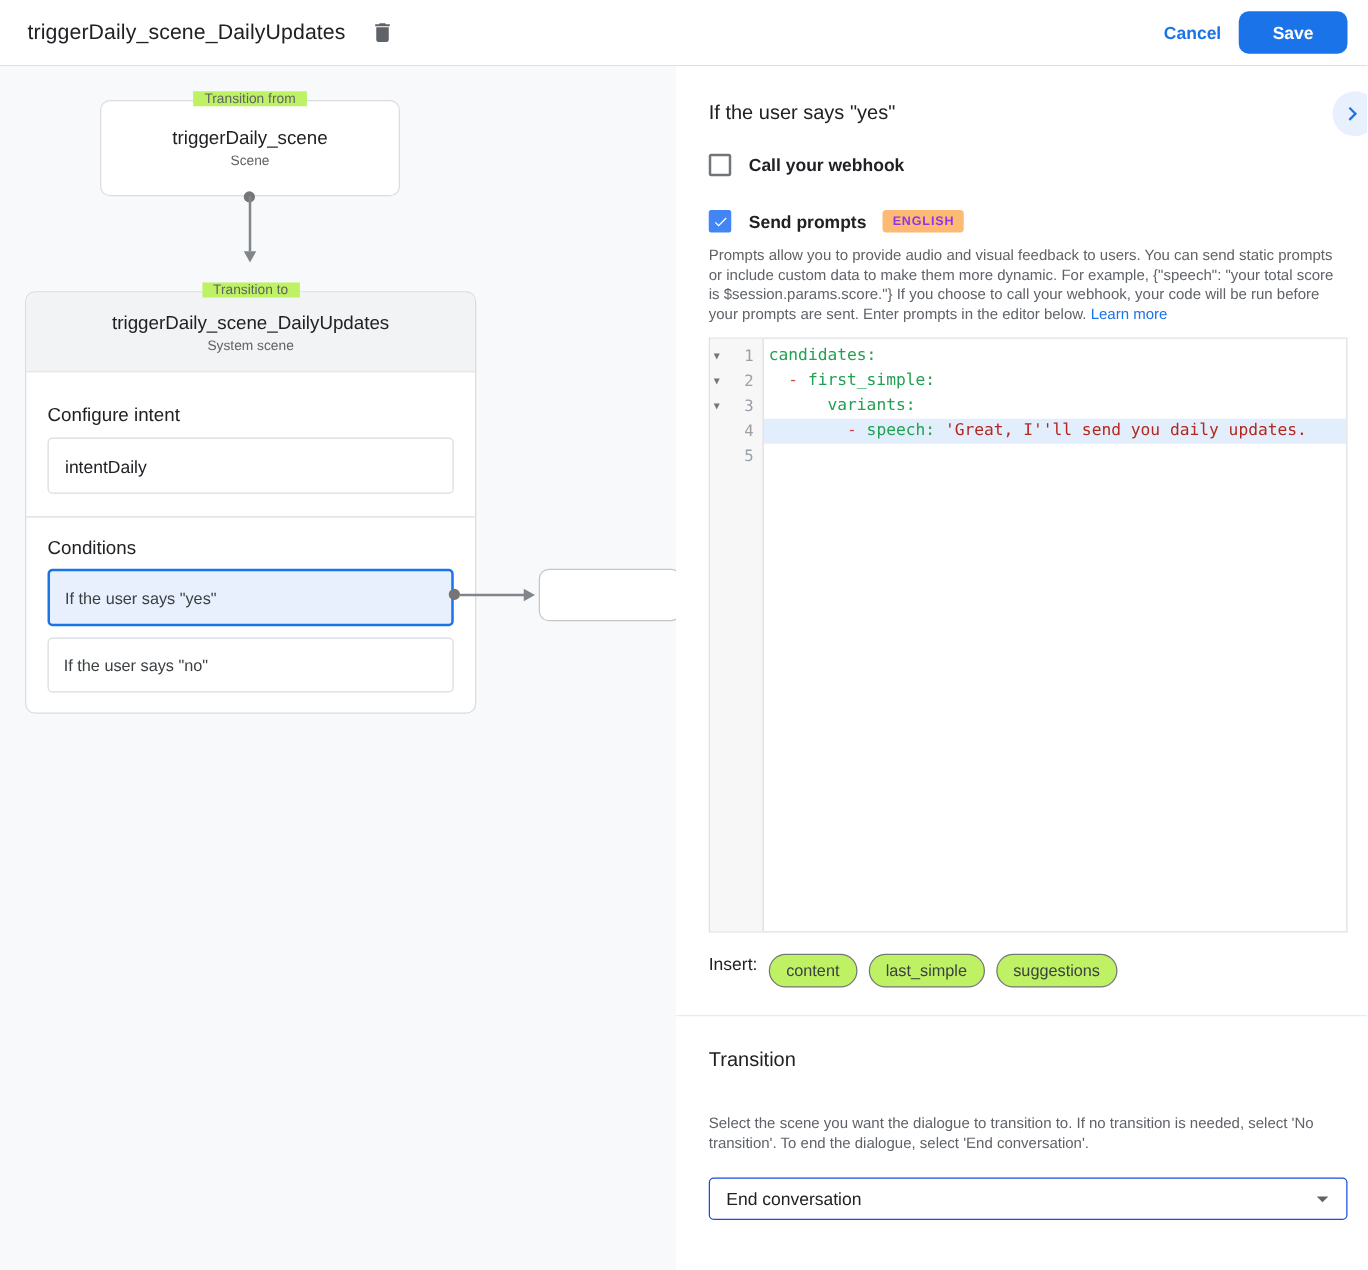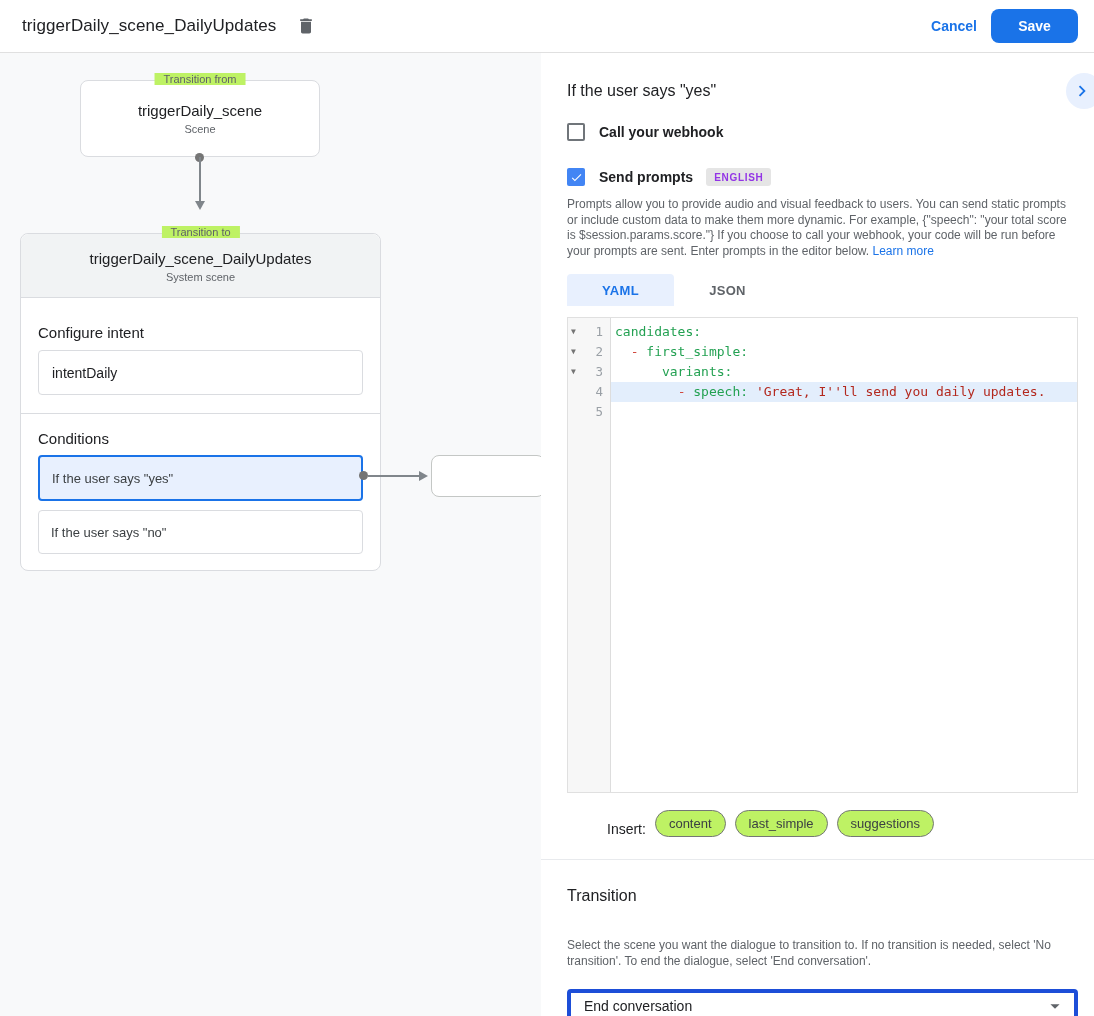--- a/index.html
+++ b/index.html
@@ -57,21 +57,21 @@
   .collapse-btn { position:absolute; top:20px; right:-8px; width:36px; height:36px; border-radius:50%;
     background:#e8f0fe; border:none; cursor:pointer; display:flex; align-items:center; padding-left:5px; }
   .panel-title { margin-top:29px; font-size:16px; font-weight:400; line-height:18px; }
   .check-row { display:flex; align-items:center; }
   .row-webhook { margin-top:23px; }
   .row-prompts { margin-top:27px; }
   .checkbox { width:18px; height:18px; border:2px solid #70757a; border-radius:2px;
     background:#fff; flex:none; cursor:pointer; }
   .checkbox.checked { border:none; background:#4285f4; display:flex; align-items:center; justify-content:center; }
   .check-label { margin-left:14px; font-size:14px; font-weight:700; color:#202124; }
-  .badge { margin-left:13px; background:#e5e5e5; color:#9334e6; font-size:10px; font-weight:700;
+  .badge { margin-left:13px; background:#fdba74; color:#9334e6; font-size:10px; font-weight:700;
     letter-spacing:.7px; padding:4px 8px 3px; border-radius:3px; }
   .desc { margin-top:11px; font-size:12px; line-height:15.5px; color:#5f6368; width:511px; }
   .link { color:#1a73e8; text-decoration:none; cursor:pointer; }
   .tabs { margin-top:15px; display:flex; height:32px; }
   .tab { width:107px; display:flex; align-items:center; justify-content:center; font-size:13px;
     font-weight:700; letter-spacing:.3px; color:#5f6368; cursor:pointer; }
   .tab.active { background:#e8f0fe; color:#1a73e8; border-radius:4px 4px 0 0; }
 
   .editor { margin-top:11px; height:476px; border:1px solid #e0e0e0; display:flex;
     font-family:"DejaVu Sans Mono","Liberation Mono",monospace; font-size:13px; line-height:20px; }
@@ -80,27 +80,27 @@
   .fold { width:13px; padding-left:3px; color:#757575; font-size:8px; }
   .lnum { flex:1; text-align:right; padding-right:7px; color:#9aa0a6; font-size:12.5px; }
   .code { flex:1; padding-top:4px; overflow:hidden; cursor:text; }
   .code-line { height:20px; padding-left:4px; white-space:pre; }
   .code-line.hl { background:#e3eefc; }
   .tok-key { color:#23a152; }
   .tok-dash { color:#d1493f; }
   .tok-string { color:#b3281e; }
   .tok-plain { color:#202124; }
 
-  .insert-row { margin-top:17px; display:flex; align-items:flex-end; gap:9px; font-size:14px; color:#202124;margin-left:40px; }
+  .insert-row { margin-top:17px; display:flex; align-items:flex-start; gap:9px; font-size:14px; color:#202124; }
   .chip { border:1px solid #747775; background:#bef264; border-radius:14px; padding:5px 13px;
     font-size:13px; color:#3c4043; font-family:inherit; cursor:pointer; }
   .panel-divider { margin:22px -16px 0 -26px; border-top:1px solid #e8eaed; }
   .transition-title { margin-top:27px; font-size:16px; font-weight:400; line-height:18px; }
   .desc2 { margin-top:32px; font-size:12px; line-height:16px; color:#5f6368; width:511px; }
-  .select { margin-top:20px; height:34px; border:4px solid #1d4ed8; border-radius:4px;
+  .select { margin-top:20px; height:34px; border:1px solid #1d4ed8; border-radius:4px;
     display:flex; align-items:center; justify-content:space-between; padding:0 8px 0 13px;
     font-size:14px; color:#202124; cursor:pointer; }
 </style>
 </head>
 <body>
 
 <div class="topbar">
   <span class="topbar-title">triggerDaily_scene_DailyUpdates</span>
   <button class="trash-btn">
     <svg width="20" height="20" viewBox="0 0 24 24">
@@ -169,24 +169,20 @@
         <svg width="13" height="13" viewBox="0 0 24 24">
           <path fill="#fff" d="M9 16.17L4.83 12l-1.42 1.41L9 19 21 7l-1.41-1.41z"></path>
         </svg>
       </span>
       <span class="check-label">Send prompts</span>
       <span class="badge">ENGLISH</span>
     </div>
 
     <p class="desc"><span>Prompts allow you to provide audio and visual feedback to users. You can send static prompts or include custom data to make them more dynamic. For example, {"speech": "your total score is $session.params.score."} If you choose to call your webhook, your code will be run before your prompts are sent. Enter prompts in the editor below.</span> <a class="link">Learn more</a></p>
 
-    <div class="tabs">
-      <div class="tab active">YAML</div>
-      <div class="tab">JSON</div>
-    </div>
 
     <div class="editor">
       <div class="gutter" id="gutter">
           <div class="gutter-row">
             <span class="fold">▼</span>
             <span class="lnum">1</span>
           </div>
           <div class="gutter-row">
             <span class="fold">▼</span>
             <span class="lnum">2</span>

